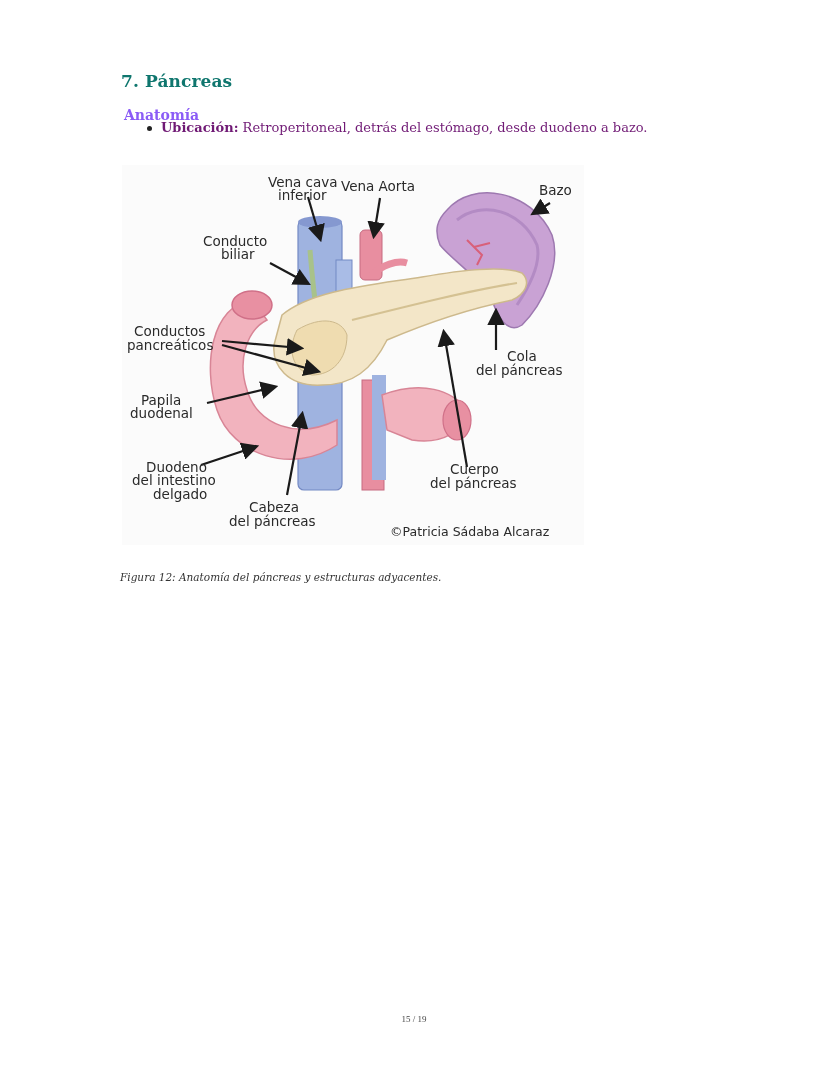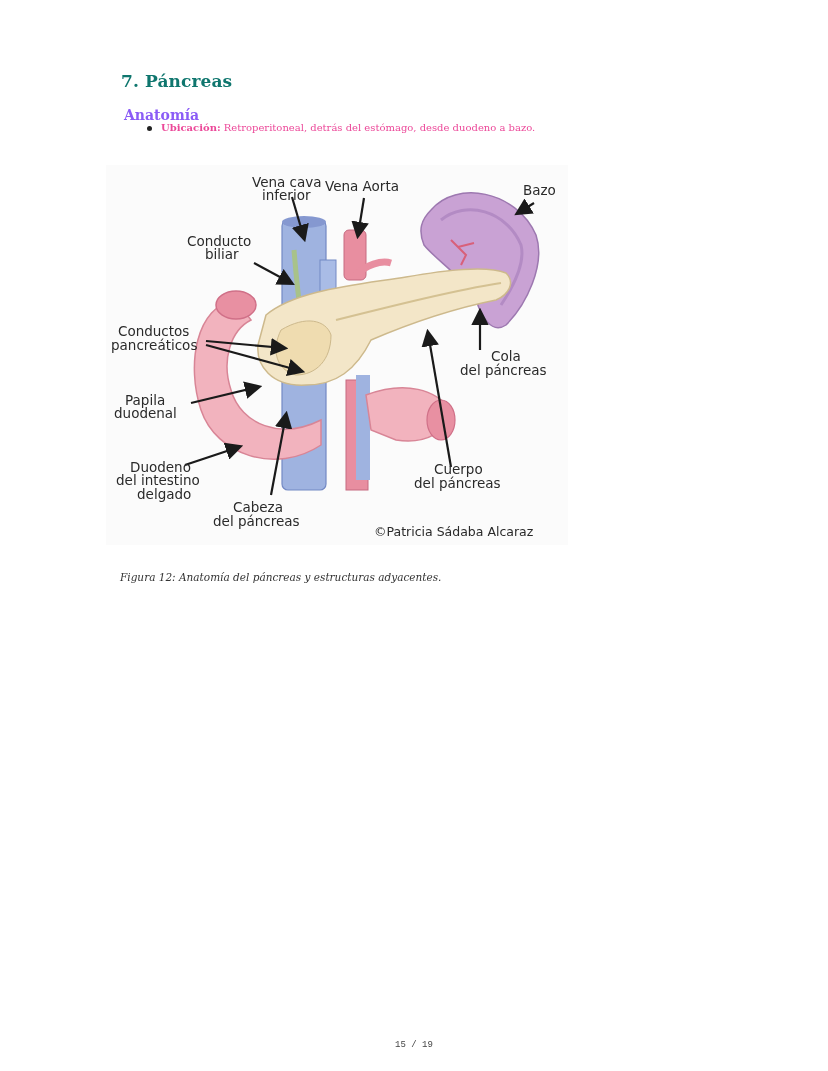--- a/index.html
+++ b/index.html
@@ -1,28 +1,28 @@
 <!DOCTYPE html>
 <html><head>
 <meta charset="utf-8">
 <style>
   html, body { margin: 0; padding: 0; background: #ffffff; }
   body { width: 828px; height: 1071px; position: relative; overflow: hidden; font-family: "DejaVu Serif", serif; color: #222; }
   .page { position: absolute; left: 0; top: 0; width: 828px; height: 1071px; background: #fff; }
   .h2 { position: absolute; left: 121px; top: 71px; font-size: 17px; font-weight: bold; color: #0f766e; margin: 0; letter-spacing: 0.1px; }
   .h3 { position: absolute; left: 116px; top: 99px; font-size: 14px; font-weight: bold; color: #8b5cf6; margin: 8px; }
-  ul.bullets { position: absolute; left: 121px; top: 119px; margin: 0; padding: 0 0 0 0; list-style: none; font-size: 10px; line-height: 18.5px; color: #ec4899; }
+  ul.bullets { position: absolute; left: 121px; top: 119px; margin: 0; padding: 0 0 0 0; list-style: none; font-size: 13px; line-height: 18.5px; color: #701a75; }
   ul.bullets li { position: relative; padding-left: 40px; white-space: nowrap; }
   ul.bullets li .dot { position: absolute; left: 26px; top: 7px; width: 5px; height: 5px; border-radius: 50%; background: #222; }
   ul.bullets li b { font-weight: bold; }
-  .figure { position: absolute; left: 106px; top: 165px; width: 462px; height: 380px; background: #fbfbfb; overflow: hidden; }
+  .figure { position: absolute; left: 122px; top: 165px; width: 462px; height: 380px; background: #fbfbfb; overflow: hidden; }
   .figure svg { position: absolute; left: 0; top: 0; }
   .lbl { font-family: "DejaVu Sans", sans-serif; font-size: 13.5px; fill: #2a2a2a; }
   .caption { position: absolute; left: 120px; top: 571px; font-size: 10.5px; font-style: italic; color: #333; }
-  .pagenum { position: absolute; left: 0; width: 828px; top: 1040px; text-align: center; font-family: Liberation Mono, monospace; font-size: 9px; color: #444; }
+  .pagenum { position: absolute; left: 0; width: 828px; top: 1014px; text-align: center; font-family: Liberation Serif, serif; font-size: 9px; color: #444; }
 </style>
 </head>
 <body>
 
 <div class="page">
 
   <h2 class="h2">7. Páncreas</h2>
   <h3 class="h3">Anatomía</h3>
 
   <ul class="bullets">

